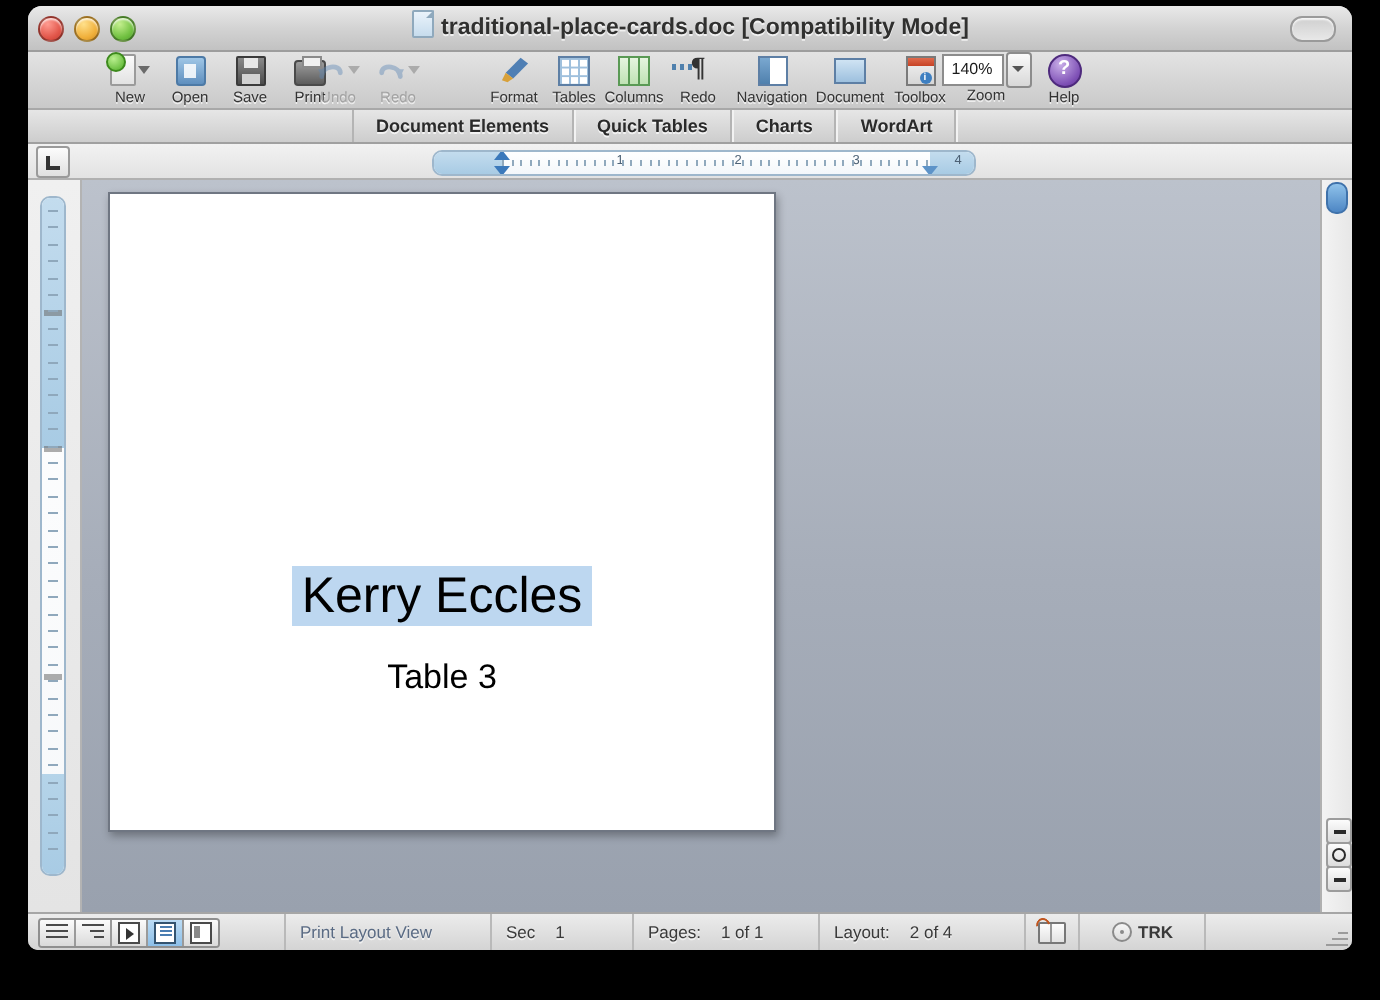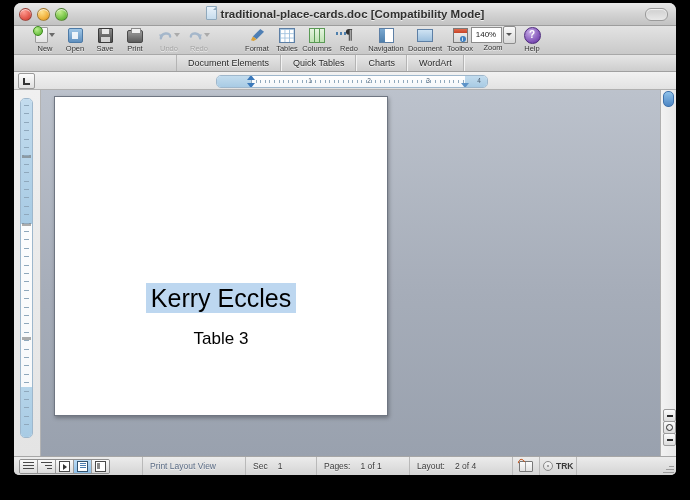--- a/index.html
+++ b/index.html
@@ -100,21 +100,21 @@
               border-top:3px solid #555;}
   .ic-help{width:15px;height:15px;border-radius:50%;
            background:radial-gradient(circle at 35% 28%,#c9aee8,#7d4fb5 70%,#5e3392);
            border:1px solid #4e2a7d;color:#fff;font-size:10px;font-weight:bold;
            line-height:14px;text-align:center;}
 
   
   #tabstrip{flex:0 0 17px;height:17px;display:flex;
             background:linear-gradient(to bottom,#e6e6e6,#cdcdcd);
             border-bottom:1px solid #a0a0a0;padding-left:162px;box-sizing:border-box;}
-  .egtab{font-size:9px;color:#2a2a2a;font-weight:normal;line-height:16px;padding:0 11px;
+  .egtab{font-size:9px;color:#2a2a2a;font-weight:bold;line-height:16px;padding:0 11px;
          border-right:1px solid #b4b4b4;border-left:1px solid #f2f2f2;
          text-shadow:0 1px 0 rgba(255,255,255,.7);white-space:nowrap;cursor:default;}
   .egtab:first-child{border-left:1px solid #b4b4b4;}
   #tab-filler{flex:1;border-left:1px solid #f2f2f2;}
 
   
   #rulerrow{flex:0 0 17px;height:17px;display:flex;align-items:center;
             background:linear-gradient(to bottom,#f2f2f2,#e2e2e2);
             border-bottom:1px solid #b0b0b0;position:relative;}
   #tabsel{width:15px;height:14px;margin-left:4px;border:1px solid #9a9a9a;border-radius:2px;
@@ -208,21 +208,21 @@
   .sb-k{color:#3a3a3a;}
   .sb-v{color:#3a3a3a;margin-left:10px;}
   #sb-spell{width:26px;height:18px;border-left:1px solid #b9b9b9;
             display:flex;align-items:center;justify-content:center;}
   .book{width:12px;height:9px;background:linear-gradient(to bottom,#fdfdfd,#e2e2e2);
         border:1px solid #777;border-radius:1px;position:relative;}
   .book:after{content:"";position:absolute;left:5px;top:0;width:1px;height:100%;background:#999;}
   .book:before{content:"";position:absolute;left:-2px;top:-3px;width:5px;height:5px;
                border:1px solid #c1561f;border-radius:50%;border-color:#c1561f transparent transparent #c1561f;
                transform:rotate(35deg);}
-  #sb-trk{display:flex;align-items:center;gap:3px;height:18px;padding:0 3px;
+  #sb-trk{display:flex;align-items:center;gap:3px;height:18px;padding:0 16px;
           border-left:1px solid #b9b9b9;}
   .trk-dot{width:8px;height:8px;border-radius:50%;border:1px solid #8a8a8a;
            background:linear-gradient(to bottom,#f6f6f6,#dcdcdc);position:relative;}
   .trk-dot:after{content:"";position:absolute;left:2.5px;top:2.5px;width:2px;height:2px;
                  border-radius:50%;background:#8a8a8a;}
   #trk-lbl{font-size:8.5px;font-weight:bold;color:#3a3a3a;}
   #sb-rest{flex:1;border-left:1px solid #b9b9b9;height:18px;}
   #grip{position:absolute;right:2px;bottom:1px;width:12px;height:12px;}
   #grip i{position:absolute;right:0;background:#9b9b9b;height:1px;}
 </style>
@@ -236,21 +236,21 @@
       <div class="light lt-red"></div>
       <div class="light lt-yel"></div>
       <div class="light lt-grn"></div>
     </div>
     <div id="title-text"><span id="doc-icon"></span><span>traditional-place-cards.doc [Compatibility Mode]</span></div>
     <div id="toolbar-pill"></div>
   </div>
 
   <div id="toolbar">
 
-    <div class="tb-grp" style="left:16px;">
+    <div class="tb-grp" style="left:36px;">
       <div class="tbi">
         <div class="gl">
             <div class="ico ic-new"></div>
             <div class="tiny-tri"></div>
           </div>
         <div class="cap">New</div>
       </div>
       <div class="tbi">
         <div class="gl">
             <div class="ico ic-open"></div>

